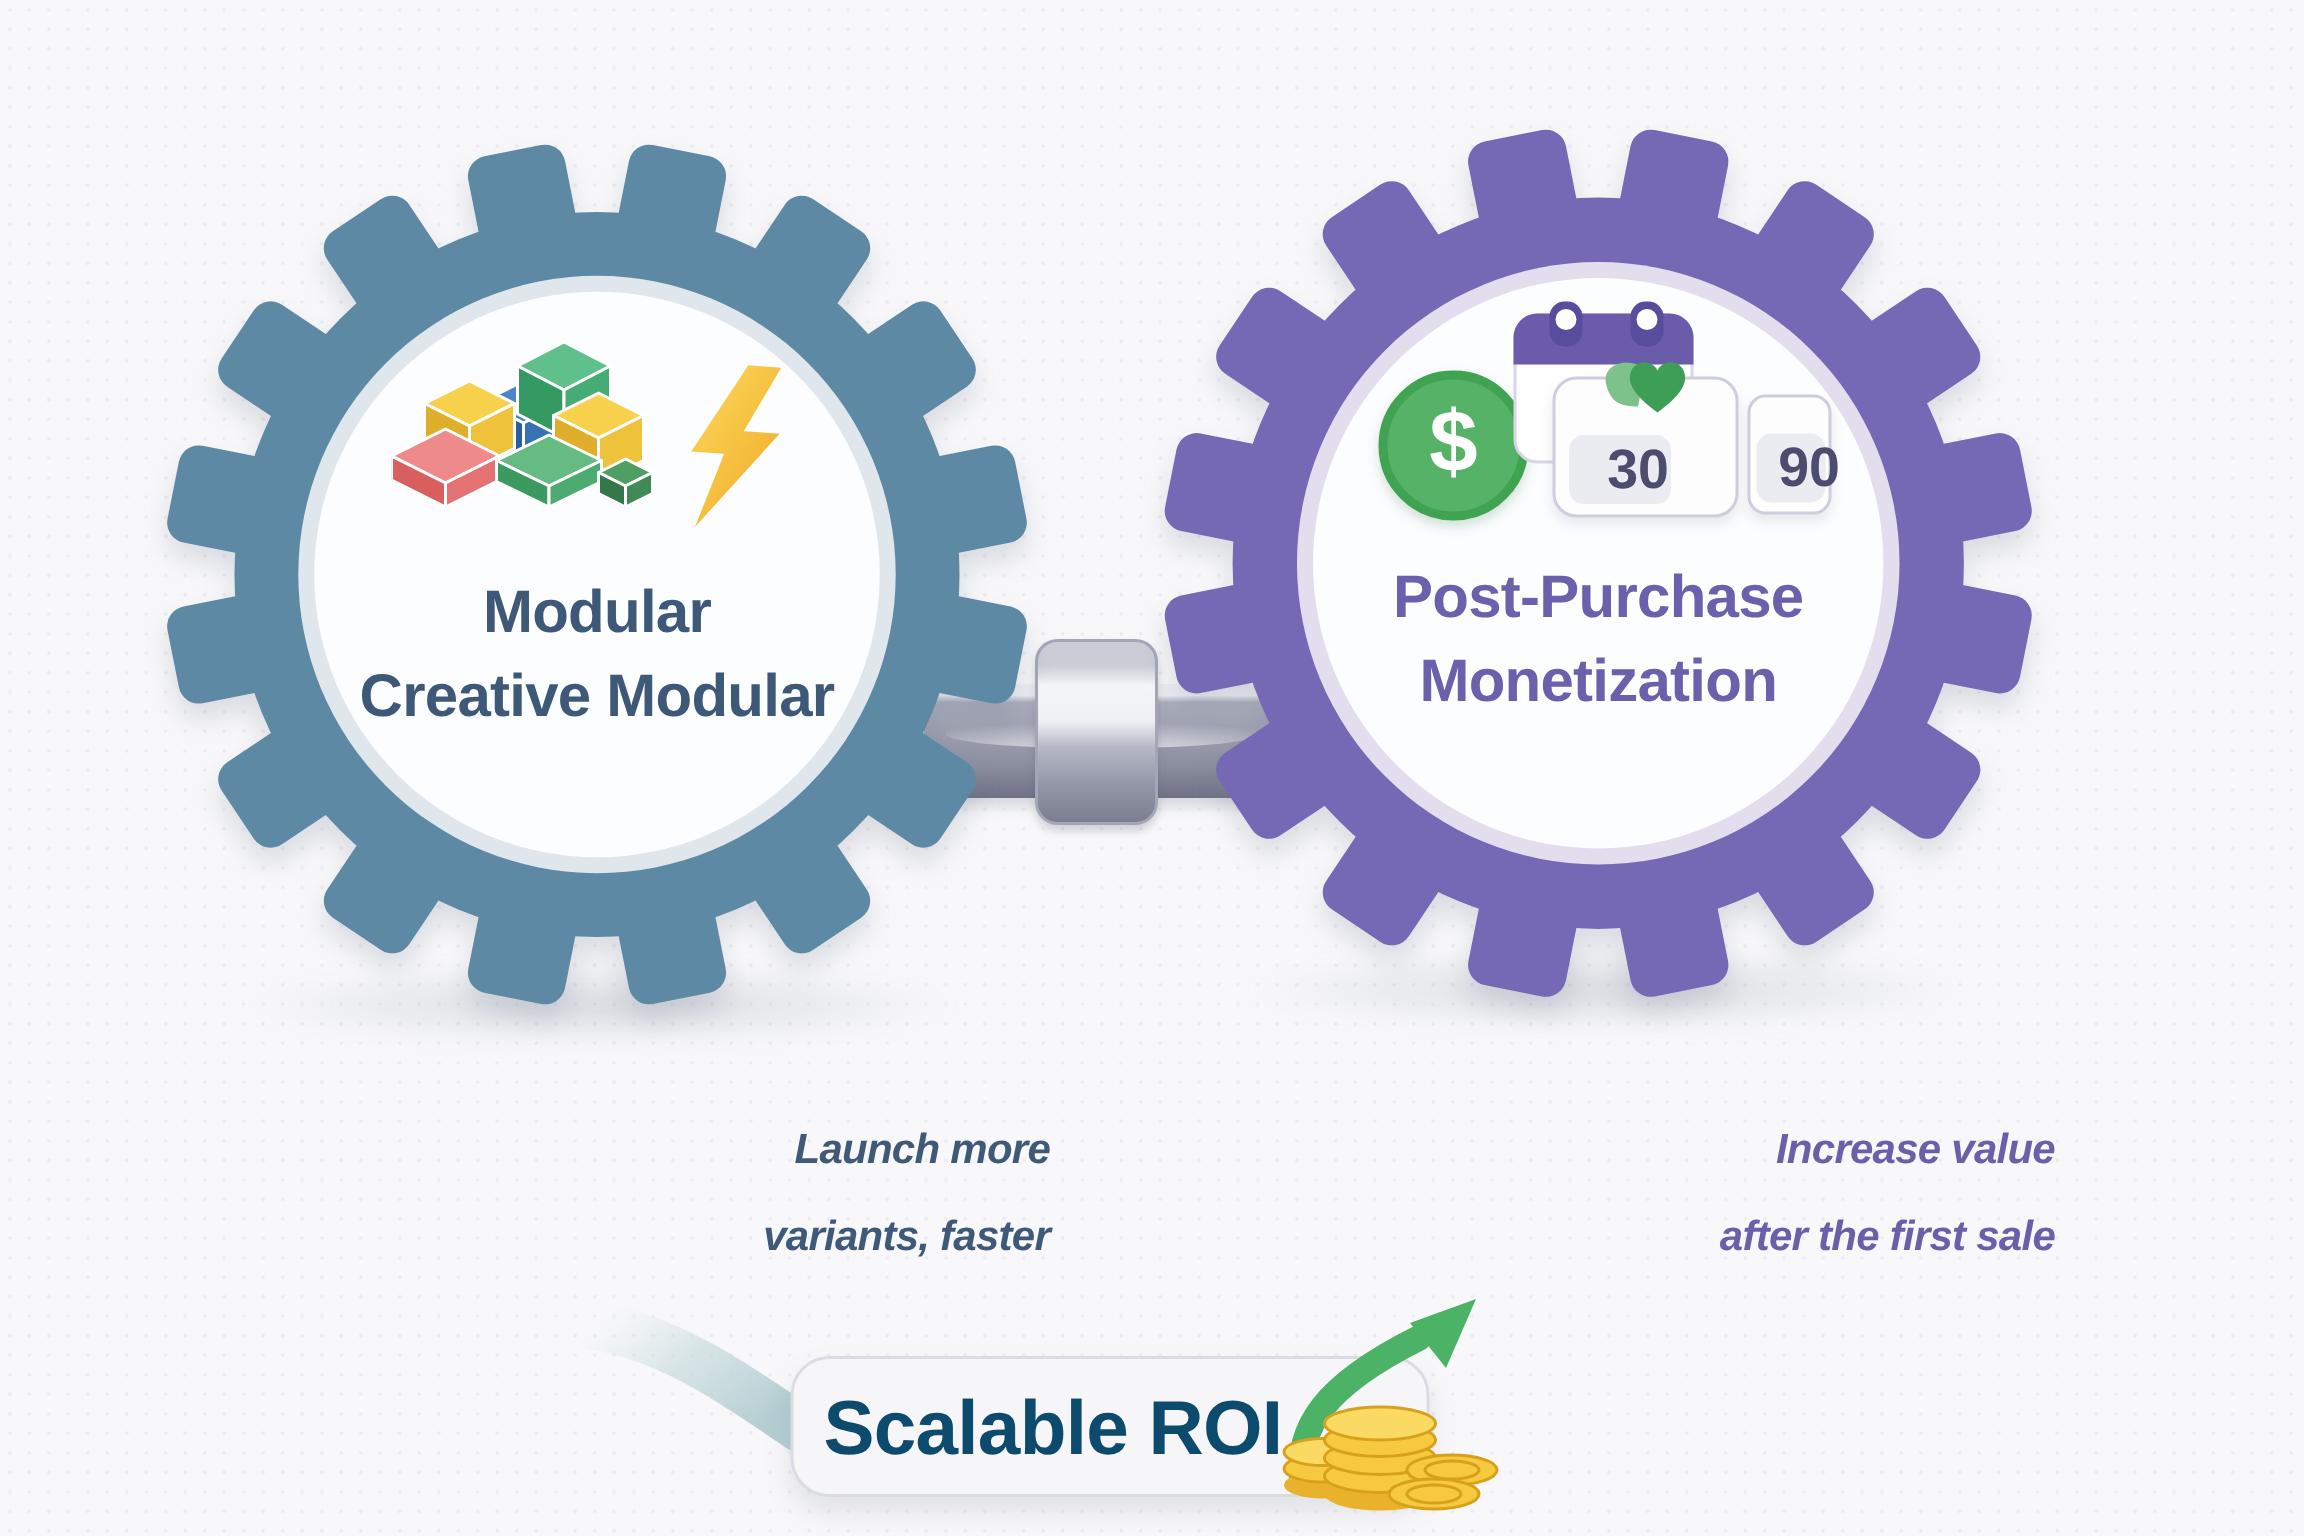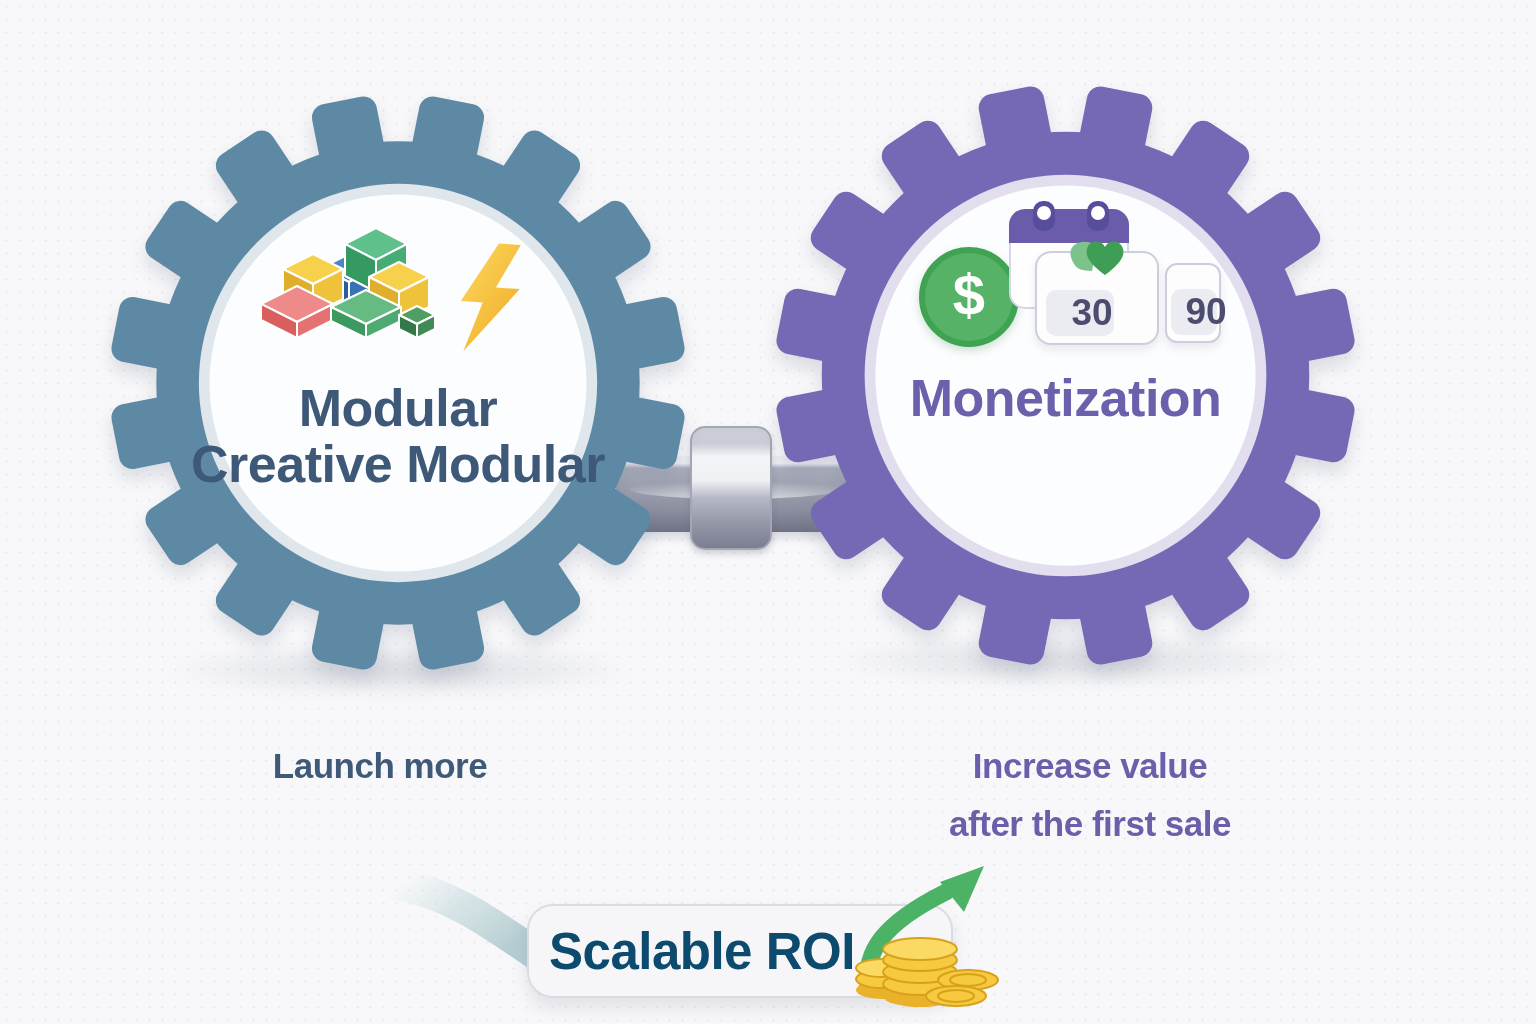--- a/index.html
+++ b/index.html
@@ -41,21 +41,21 @@
   .gear-svg { position:absolute; left:0; top:0; width:100%; height:100%;
               filter:drop-shadow(0 10px 9px rgba(110,120,140,.22)); }
   .gear-shadow { position:absolute; border-radius:50%;
     background:radial-gradient(ellipse, rgba(140,150,165,.32), transparent 68%);
     filter:blur(7px); }
   .gear-shadow.left  { left:150px; top:642px; width:500px; height:56px; }
   .gear-shadow.right { left:820px; top:632px; width:500px; height:56px; }
 
   .gear-content { position:absolute; inset:0; }
   .gear-title { position:absolute; top:287px; width:100%; text-align:center;
-                font-weight:bold; font-size:52px; line-height:56px; letter-spacing:-.5px; }
+                font-weight:bold; font-size:40px; line-height:56px; letter-spacing:-.5px; }
   .gear-left  .gear-title { color:#3e5878; }
   .gear-right .gear-title { color:#6b60ab; }
 
   
   .blocks-icon { position:absolute; left:153px; top:131px; }
   .bolt-icon   { position:absolute; left:345px; top:150px; }
 
   
   .dollar-coin {
     position:absolute; left:146px; top:164px; width:100px; height:100px;
@@ -80,22 +80,22 @@
   .cal-card.main { left:34px; top:42px; width:124px; height:94px; border-radius:16px; }
   .cal-card.side { left:164px; top:54px; width:56px; height:80px; border-radius:12px; }
   .heart-icon { position:absolute; left:28px; top:-16px; }
   .day-chip { position:absolute; background:#ebecf2; border-radius:10px;
     display:flex; align-items:center; justify-content:center;
     font-weight:bold; color:#4c4c6e;padding-left:24px; }
   .cal-card.main .day-chip { left:9px; bottom:7px; width:68px; height:46px; font-size:37px; }
   .cal-card.side .day-chip { left:4px; bottom:6px; width:46px; height:46px; font-size:37px; }
 
   
-  .caption { position:absolute; top:737px; text-align:center;
-    font-weight:bold; font-size:35px; line-height:58px; letter-spacing:-.5px; }
+  .caption { position:absolute; top:737px; text-align:right;
+    font-weight:bold; font-size:28px; line-height:58px; letter-spacing:-.5px;font-style:italic; }
   .caption.left  { left:60px;  width:640px; color:#3f5a79; }
   .caption.right { left:810px; width:560px; color:#6a5fa9; }
 
   
   .swoosh { position:absolute; left:386px; top:866px; }
   .roi-badge { position:absolute; left:527px; top:904px; width:426px; height:94px;
     background:#f6f6f9; border:2px solid #dbdbe4; border-radius:26px;
     box-shadow:0 10px 18px rgba(120,126,142,.18);
     display:flex; align-items:center; }
   .roi-badge .label { padding-left:20px; font-weight:bold; font-size:51px;
@@ -233,27 +233,29 @@
             <path d="M6,20 C2,6 20,0 32,9 L27,34 C15,34 9,31 6,20 Z" fill="#7cc28a"></path>
             <path d="M40,10 C36,2 24,3 22,12 C20,19 25,27 40,38 C55,27 60,19 58,12 C56,3 44,2 40,10 Z" fill="#3f9e56"></path>
           </svg>
           <div class="day-chip">30</div>
         </div>
         <div class="cal-card side">
           <div class="day-chip">90</div>
         </div>
       </div>
       <div class="gear-title">
+        <div>Post-Purchase</div>
         <div>Monetization</div>
       </div>
     </div>
   </div>
 
   <div class="caption left">
     <div>Launch more</div>
+    <div>variants, faster</div>
   </div>
   <div class="caption right">
     <div>Increase value</div>
     <div>after the first sale</div>
   </div>
 
   <svg class="swoosh" width="158" height="108" viewBox="0 0 158 108">
     <defs>
       <linearGradient id="swG" x1="0" y1="0" x2="1" y2="0.6">
         <stop offset="0" stop-color="#cfe0e2" stop-opacity="0"></stop>

